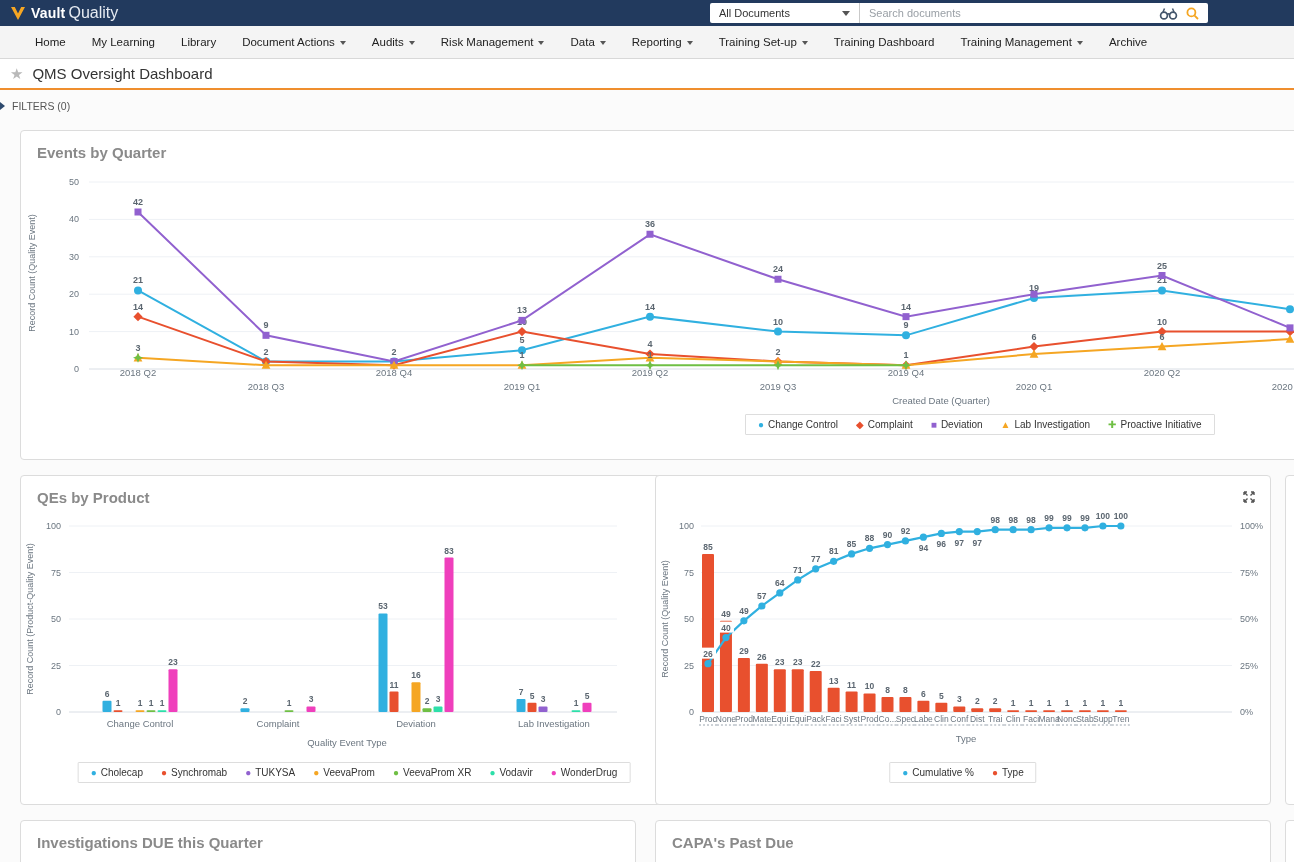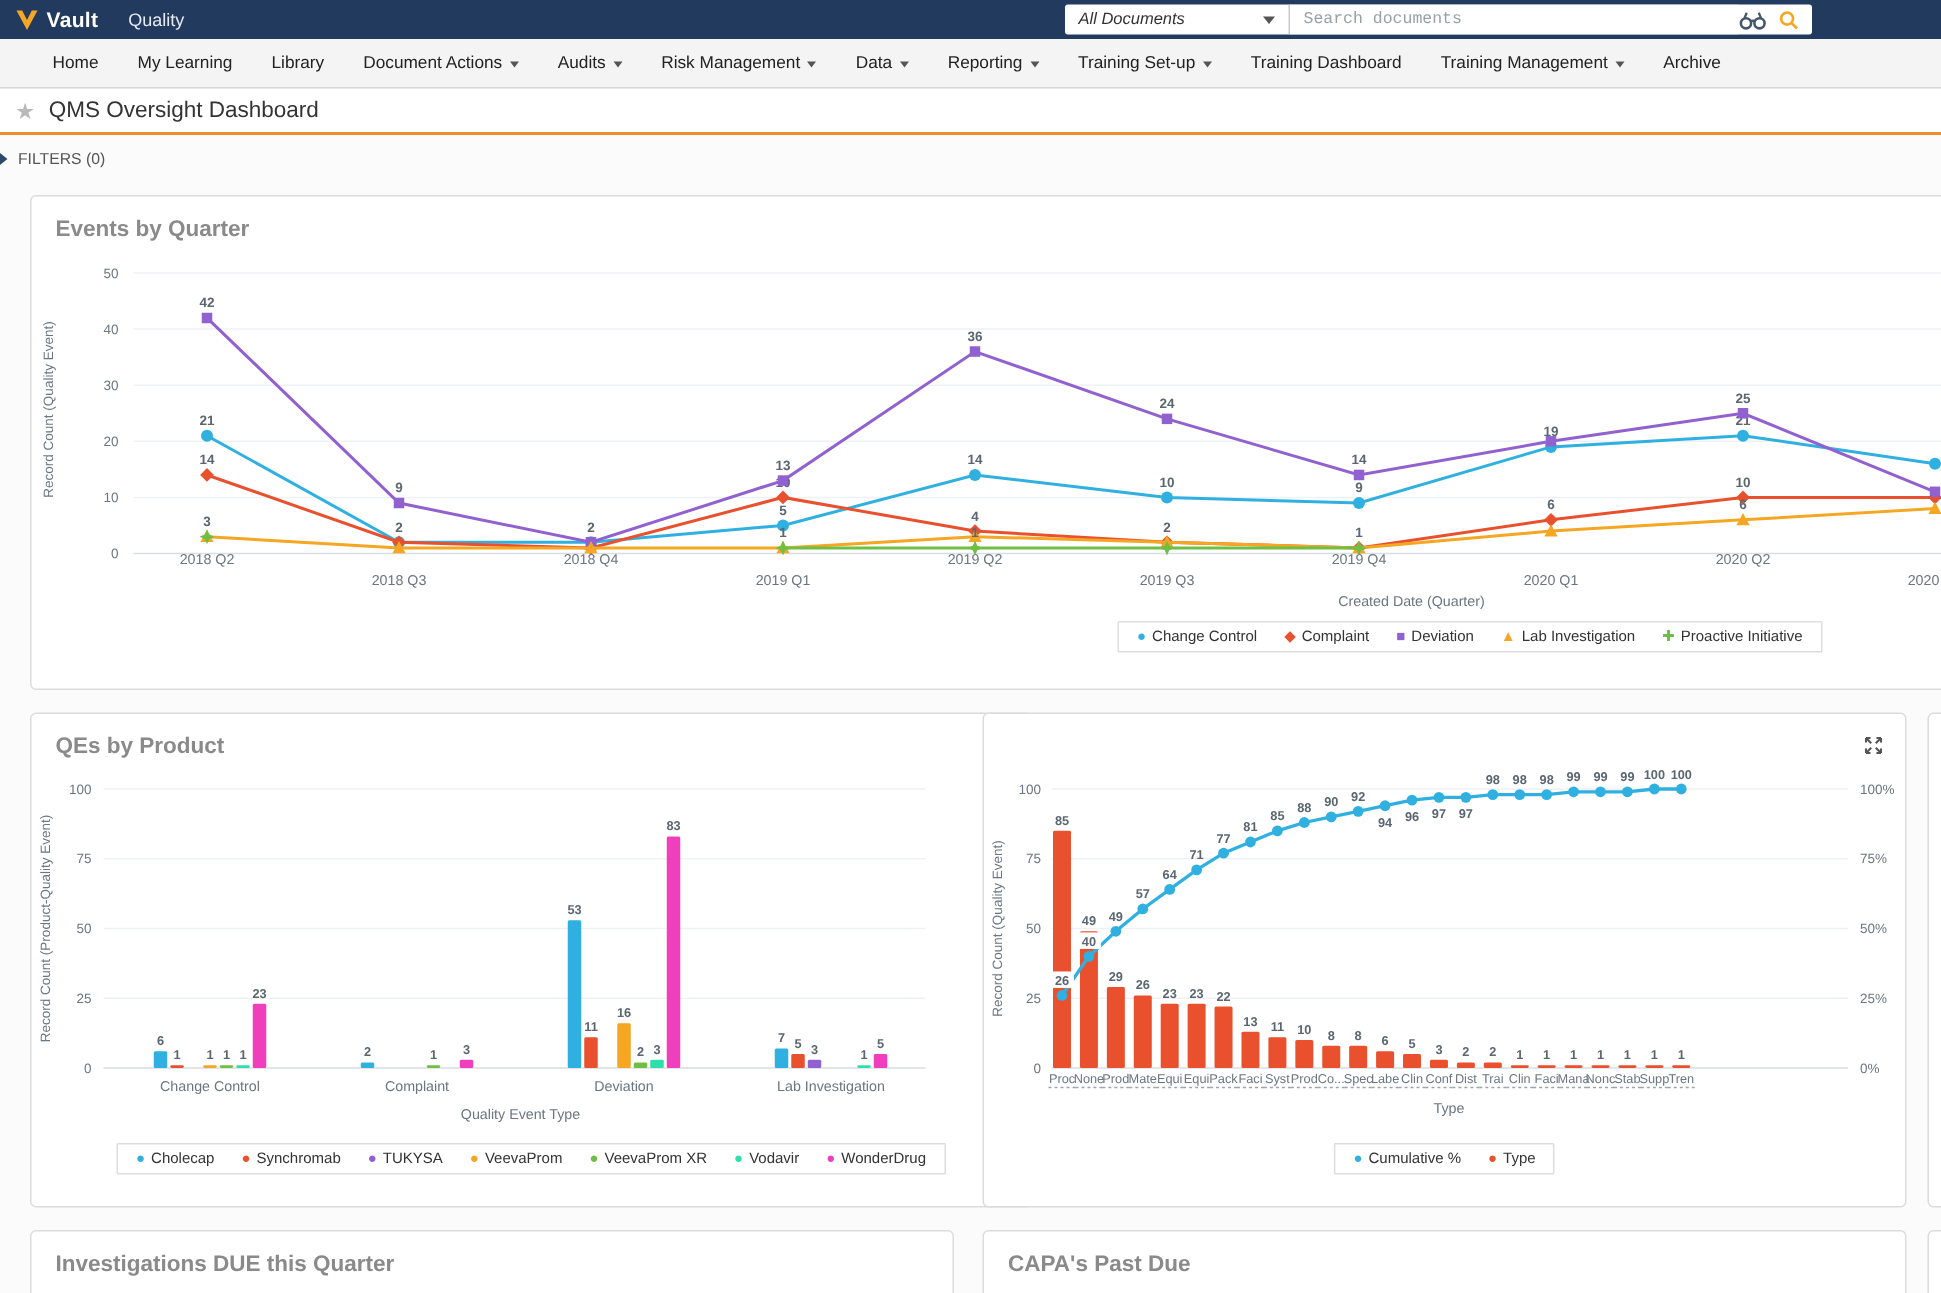--- a/index.html
+++ b/index.html
@@ -4,26 +4,26 @@
 <style>
   * { box-sizing: border-box; margin: 0; padding: 0; }
   html,body { width:1294px; height:862px; overflow:hidden; }
   body { font-family:"Liberation Sans", sans-serif; background:#fbfbfb; position:relative; }
 
   
   .navbar { position:absolute; top:0; left:0; width:100%; height:26px; background:#223a5e; z-index:5;padding-left:28px; }
   .logo { position:absolute; left:10px; top:0; height:26px; display:flex; align-items:center; }
   .logo-mark { margin-right:5px; display:flex; }
   .logo-bold { color:#ffffff; font-weight:bold; font-size:14px; letter-spacing:.2px; }
-  .logo-light { color:#e6ebf2; font-size:12px; font-weight:400; margin-left:20px; }
+  .logo-light { color:#e6ebf2; font-size:16px; font-weight:400; margin-left:3px; }
   .search-group { position:absolute; left:710px; top:3px; width:498px; height:20px; background:#fff; border-radius:2px; display:flex; align-items:center; overflow:hidden; }
-  .scope { width:150px; height:100%; border-right:1px solid #c9c9c9; display:flex; align-items:center; justify-content:space-between; padding:0 9px; cursor:pointer;font-style:italic; }
+  .scope { width:150px; height:100%; border-right:1px solid #c9c9c9; display:flex; align-items:center; justify-content:space-between; padding:0 9px; cursor:pointer; }
   .scope-label { font-size:11px; color:#333; }
   .caret-down { width:0; height:0; border-left:4px solid transparent; border-right:4px solid transparent; border-top:5px solid #555; }
-  .search-input { flex:1; height:100%; border:none; outline:none; font-size:11px; color:#333; padding:0 9px; font-family:Liberation Mono, monospace; }
+  .search-input { flex:1; height:100%; border:none; outline:none; font-size:11px; color:#333; padding:0 9px; font-family:Liberation Sans, sans-serif; }
   .search-input::placeholder { color:#9aa0a6; }
   .search-icons { display:flex; align-items:center; gap:8px; padding-right:9px; }
 
   
   .menubar { position:absolute; top:26px; left:0; width:100%; height:33px; background:#f4f4f4; border-bottom:1px solid #d8d8d8; display:flex; align-items:center; padding-left:22px; z-index:4; }
   .menu-item { display:flex; align-items:center; gap:5px; padding:0 13px; height:100%; font-size:11.5px; color:#222; cursor:pointer; white-space:nowrap; }
   .menu-caret { width:0; height:0; border-left:3.5px solid transparent; border-right:3.5px solid transparent; border-top:4px solid #555; margin-top:1px; }
 
   
   .titlebar { position:absolute; top:59px; left:0; width:100%; height:31px; background:#fff; border-bottom:2px solid #ef8e2e; display:flex; align-items:center; z-index:3; }

